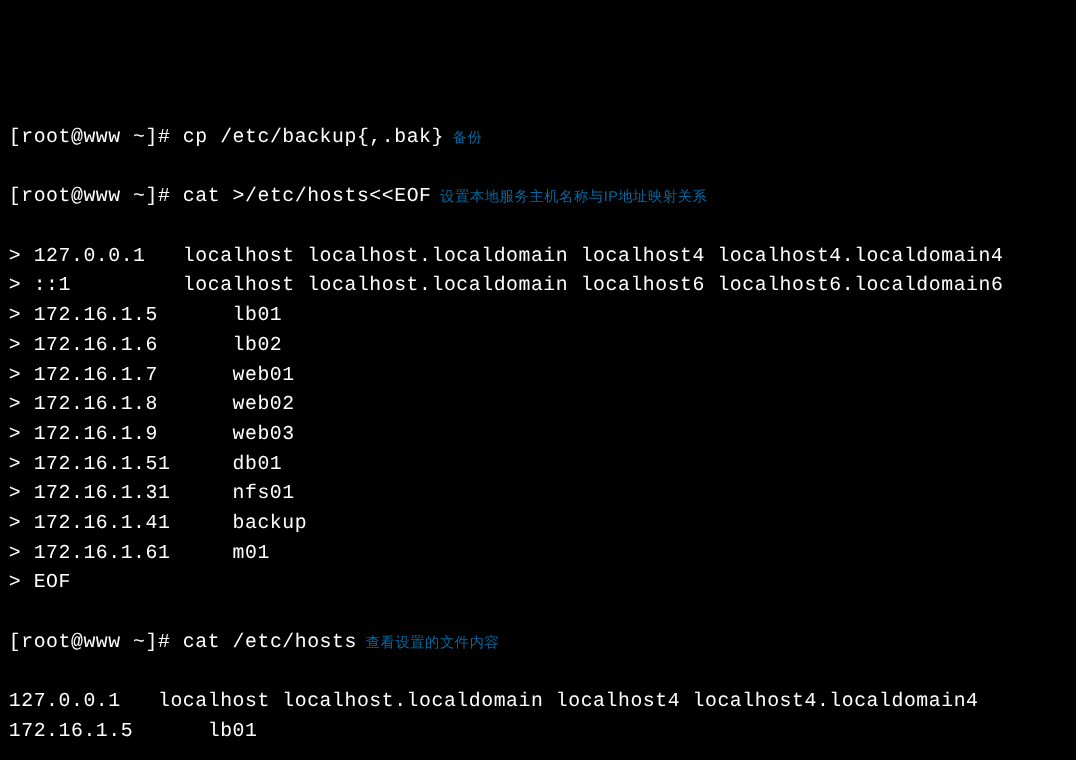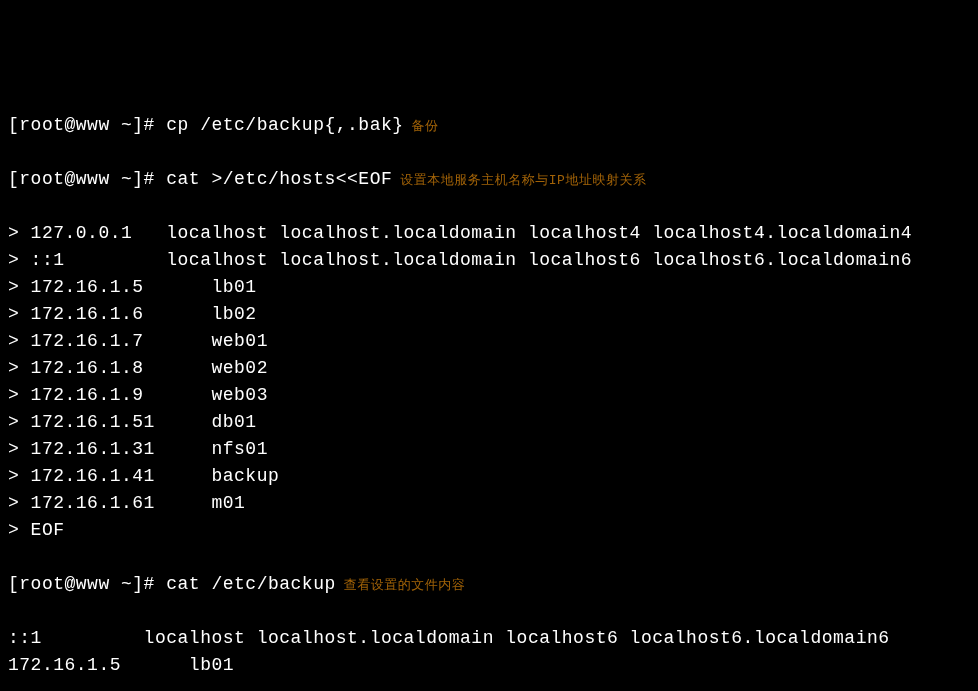--- a/index.html
+++ b/index.html
@@ -8,33 +8,33 @@
       color: #fff;
       font-family: "Consolas", "Courier New", monospace;
       font-size: 18px;
       line-height: 1.5;
       padding: 4px 8px;
       white-space: pre;
       letter-spacing: 0.5px;
     }
     .line { display: block; }
     .annotation {
-      color: #a16207;
-      font-family: Liberation Mono, monospace;
+      color: #0369a1;
+      font-family: Liberation Sans, sans-serif;
       font-size: 13px;
       white-space: normal;
       margin-left: 8px;
     }
   </style>
 </head>
 <body>
 
 
 
 <span class="line"><span>[root@www ~]# </span><span>cp /etc/backup{,.bak}</span><span class="annotation">备份</span></span>
 <span class="line"><span>[root@www ~]# </span><span>cat &gt;/etc/hosts&lt;&lt;EOF</span><span class="annotation">设置本地服务主机名称与IP地址映射关系</span></span>
 <div id="heredoc"><span class="line">&gt; 127.0.0.1   localhost localhost.localdomain localhost4 localhost4.localdomain4</span><span class="line">&gt; ::1         localhost localhost.localdomain localhost6 localhost6.localdomain6</span><span class="line">&gt; 172.16.1.5      lb01</span><span class="line">&gt; 172.16.1.6      lb02</span><span class="line">&gt; 172.16.1.7      web01</span><span class="line">&gt; 172.16.1.8      web02</span><span class="line">&gt; 172.16.1.9      web03</span><span class="line">&gt; 172.16.1.51     db01</span><span class="line">&gt; 172.16.1.31     nfs01</span><span class="line">&gt; 172.16.1.41     backup</span><span class="line">&gt; 172.16.1.61     m01</span><span class="line">&gt; EOF</span></div>
-<span class="line"><span>[root@www ~]# </span><span>cat /etc/backup</span><span class="annotation">查看设置的文件内容</span></span>
-<div id="output"><span class="line">::1         localhost localhost.localdomain localhost6 localhost6.localdomain6</span><span class="line">172.16.1.5      lb01</span></div>
+<span class="line"><span>[root@www ~]# </span><span>cat /etc/hosts</span><span class="annotation">查看设置的文件内容</span></span>
+<div id="output"><span class="line">127.0.0.1   localhost localhost.localdomain localhost4 localhost4.localdomain4</span><span class="line">172.16.1.5      lb01</span></div>
 
 
 
 
 
 </body></html>

